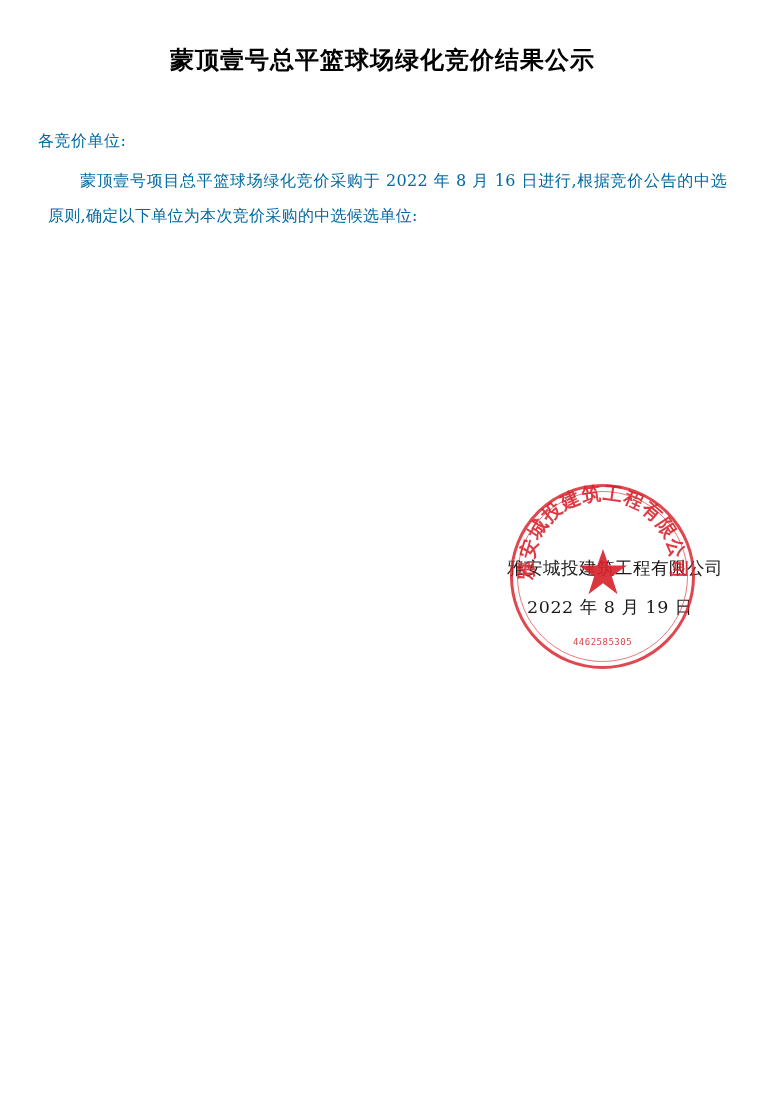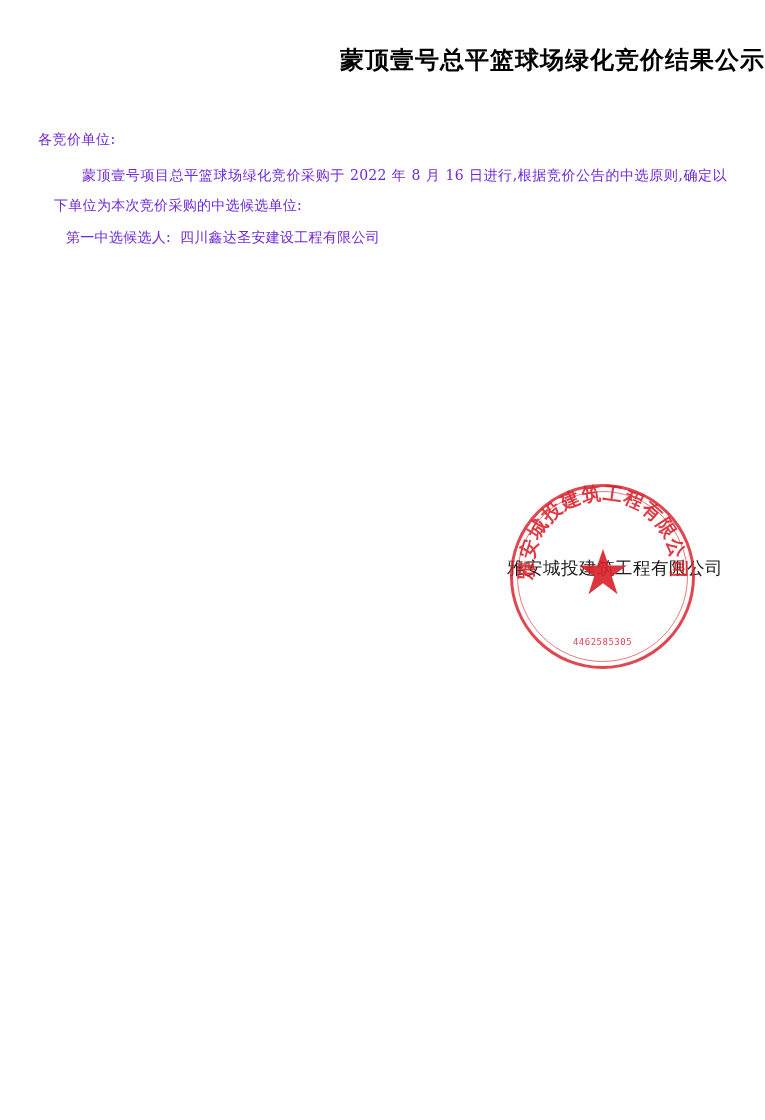--- a/index.html
+++ b/index.html
@@ -16,40 +16,40 @@
     position: relative;
     overflow: hidden;
   }
   .page {
     width: 765px;
     height: 1120px;
     position: relative;
     padding: 0;
   }
   .doc-title {
-    text-align: right;
+    text-align: center;
     font-size: 24px;
     font-weight: bold;
     letter-spacing: 1px;
     margin: 44px 0 0 0;
     font-family: "DejaVu Sans", "Liberation Sans", sans-serif;
     color: #000000;
   }
   .body-block {
     margin: 48px 38px 0 38px;
-    font-size: 14px;
+    font-size: 16px;
     line-height: 2.15;
-    color: #6d28d9;
+    color: #0369a1;
   }
   .salutation {
     margin: 0 0 6px 0;
     letter-spacing: 0.5px;
   }
   .para {
-    margin: 0 0 2px 16px;
+    margin: 0 0 2px 10px;
     text-indent: 2em;
     text-align: justify;
     letter-spacing: 0.3px;
   }
   .cand-line {
     margin: 0;
     text-indent: 2em;
     letter-spacing: 0.3px;
   }
   .cand-line .label { }
@@ -146,32 +146,29 @@
 <div class="page">
 
   <h1 class="doc-title">蒙顶壹号总平篮球场绿化竞价结果公示</h1>
 
   <div class="body-block">
 
     <p class="salutation">各竞价单位:</p>
 
     <p class="para">蒙顶壹号项目总平篮球场绿化竞价采购于 2022 年 8 月 16 日进行,根据竞价公告的中选原则,确定以下单位为本次竞价采购的中选候选单位:</p>
 
-    <p class="cand-line">
-      <span class="label">第一中选候选人:</span>
-      <span class="name">四川鑫达圣安建设工程有限公司</span>
-    </p>
 
 
 
 
   </div>
 
   <div class="signature-area">
     <span class="sign-org">雅安城投建筑工程有限公司</span>
+    <span class="sign-date">2022 年 8 月 19 日</span>
   </div>
 
   <div class="seal">
     <div class="seal-ring"></div>
     <div class="seal-ring-inner"></div>
     <svg class="seal-arc" viewBox="0 0 185 185">
       <defs>
         <path id="arcpath" d="M 24,100 A 70,70 0 1 1 161,100" fill="none"></path>
       </defs>
       <text>

